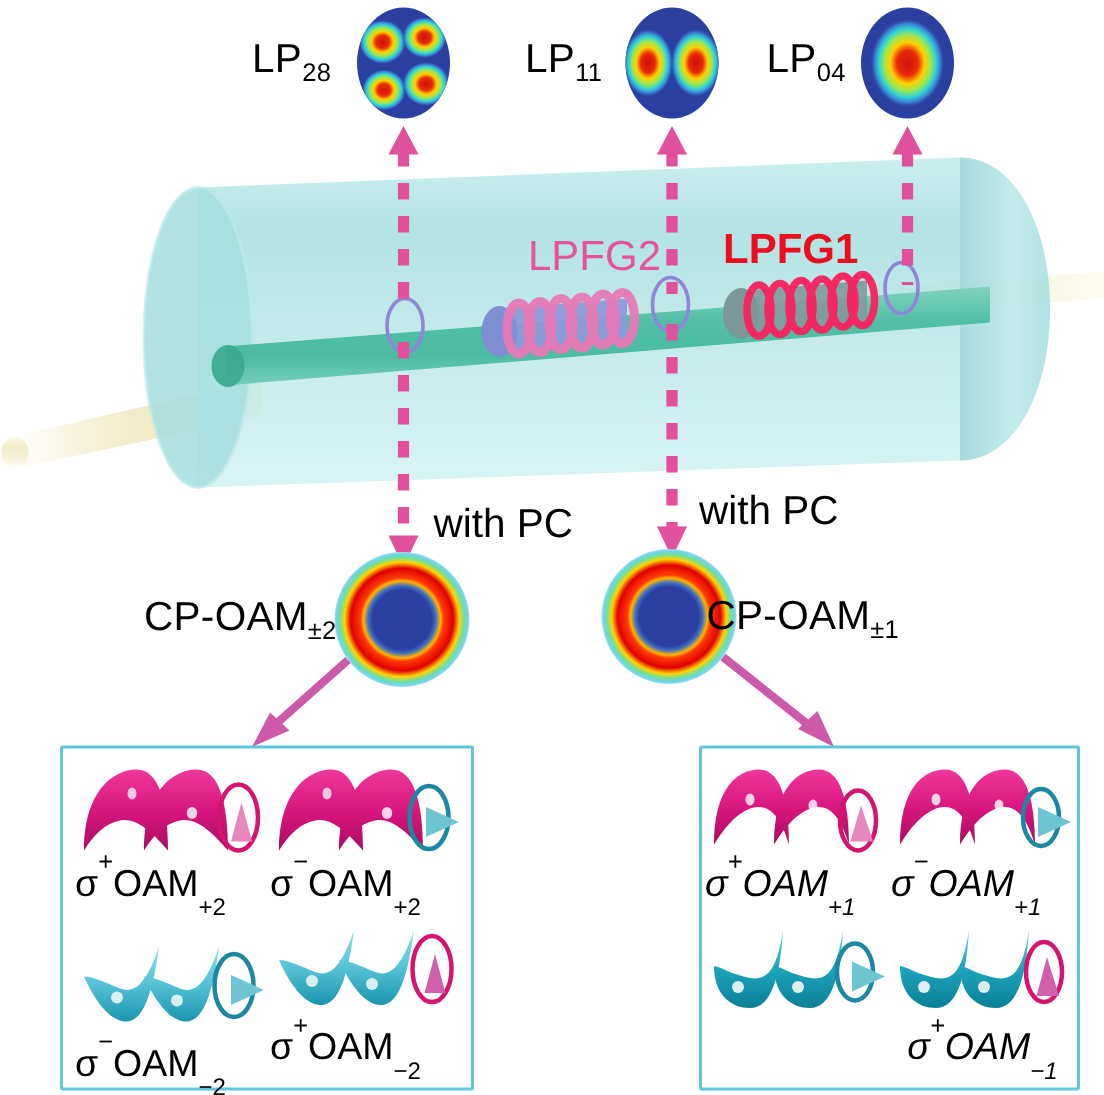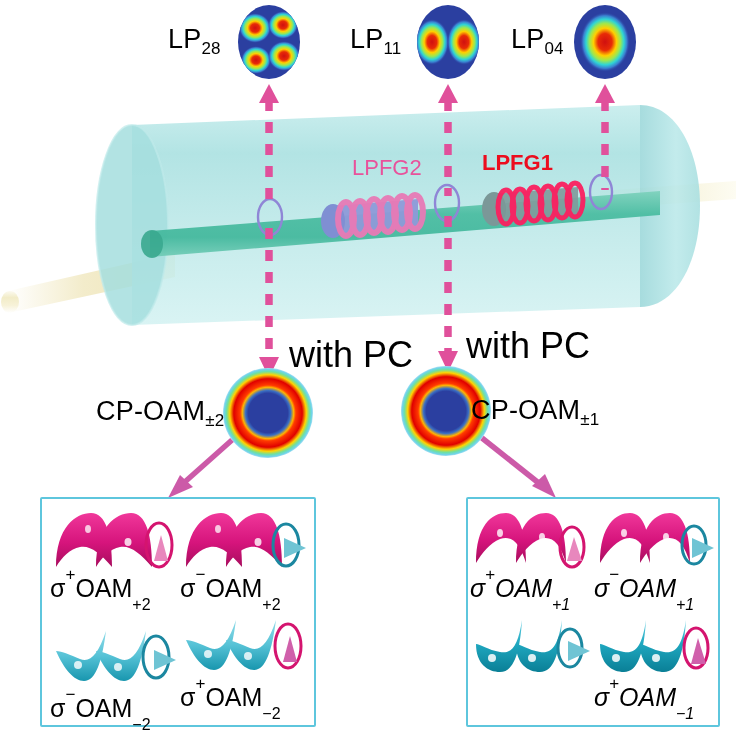--- a/index.html
+++ b/index.html
@@ -1,22 +1,22 @@
 <!DOCTYPE html>
 <html><head>
 <meta charset="utf-8">
 <style>
   html,body{margin:0;padding:0;background:#ffffff;}
   body{width:736px;height:730px;position:relative;overflow:hidden;
        font-family:"Liberation Sans","DejaVu Sans",sans-serif;}
   .abs{position:absolute;}
   .lbl{color:#000;font-size:27px;letter-spacing:.2px;white-space:nowrap;}
   .lbl sub{font-size:17px;vertical-align:baseline;position:relative;top:6px;left:0px;}
-  .grating-lbl{font-size:22px;font-weight:400;white-space:nowrap;}
-  .withpc{font-size:36px;color:#000;white-space:nowrap;}
+  .grating-lbl{font-size:28px;font-weight:400;white-space:nowrap;}
+  .withpc{font-size:27px;color:#000;white-space:nowrap;}
   svg{display:block;overflow:visible;}
   .oamcell{position:absolute;}
   .oamlabel{font-size:25px;color:#000000;white-space:nowrap;}
   .oamlabel sub{font-size:16px;position:relative;top:7px;}
   .oamlabel sup{font-size:17px;position:relative;top:-8px;}
   .box{position:absolute;border:2px solid #5ec6dd;background:#ffffff;border-radius:2px;}
 </style>
 </head>
 <body>
 
@@ -361,17 +361,17 @@
 
   <div class="oamcell" style="left:126px;top:115px;">
     <svg width="122" height="72">
       <path d="M6,30 C6,50 18,58 30,58 C44,58 50,38 52,6 C48,32 42,40 30,38 C18,36 10,30 6,30 Z" fill="url(#cy1a)"></path>
       <path d="M46,30 C46,50 58,58 70,58 C84,58 90,38 92,6 C88,32 82,40 70,38 C58,36 50,30 46,30 Z" fill="url(#cy1a)"></path>
       <ellipse cx="22" cy="44" rx="4" ry="4" fill="#ffffff" opacity=".85"></ellipse>
       <ellipse cx="62" cy="44" rx="4" ry="4" fill="#ffffff" opacity=".85"></ellipse>
       <ellipse cx="102" cy="34" rx="12" ry="20" fill="none" stroke="#d4146f" stroke-width="3"></ellipse>
       <path d="M104,24 L97,50 L112,50 Z" fill="#d060ab"></path>
     </svg>
-    <div class="oamlabel" style="margin-top:-4px;">
+    <div class="oamlabel" style="margin-top:-4px;text-align:center;">
       <span>σ</span><sup>+</sup><span>OAM</span><sub>−1</sub>
     </div>
   </div>
 </div>
 
 </body></html>

